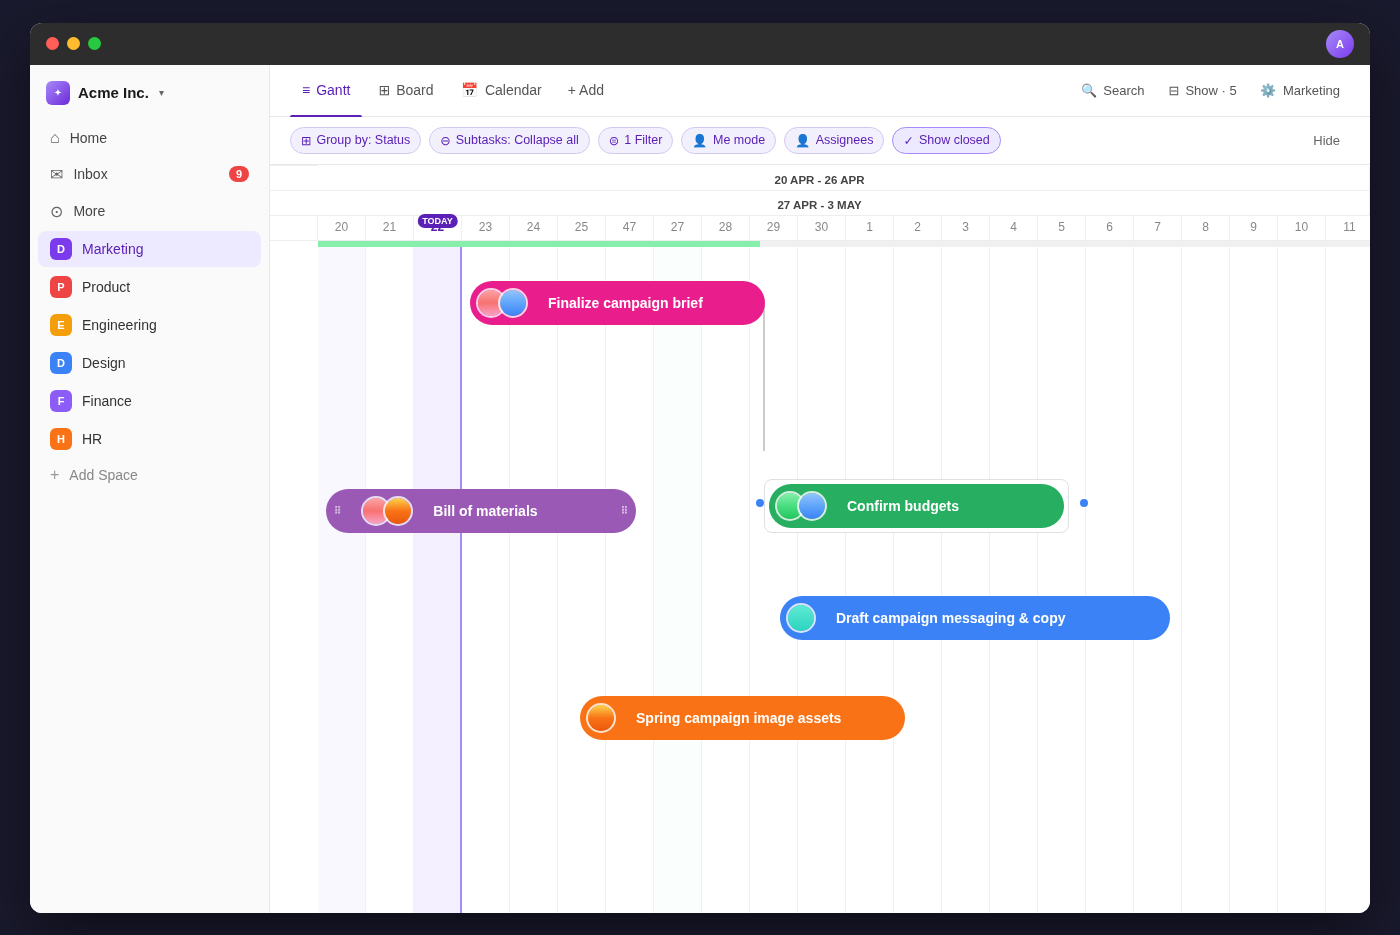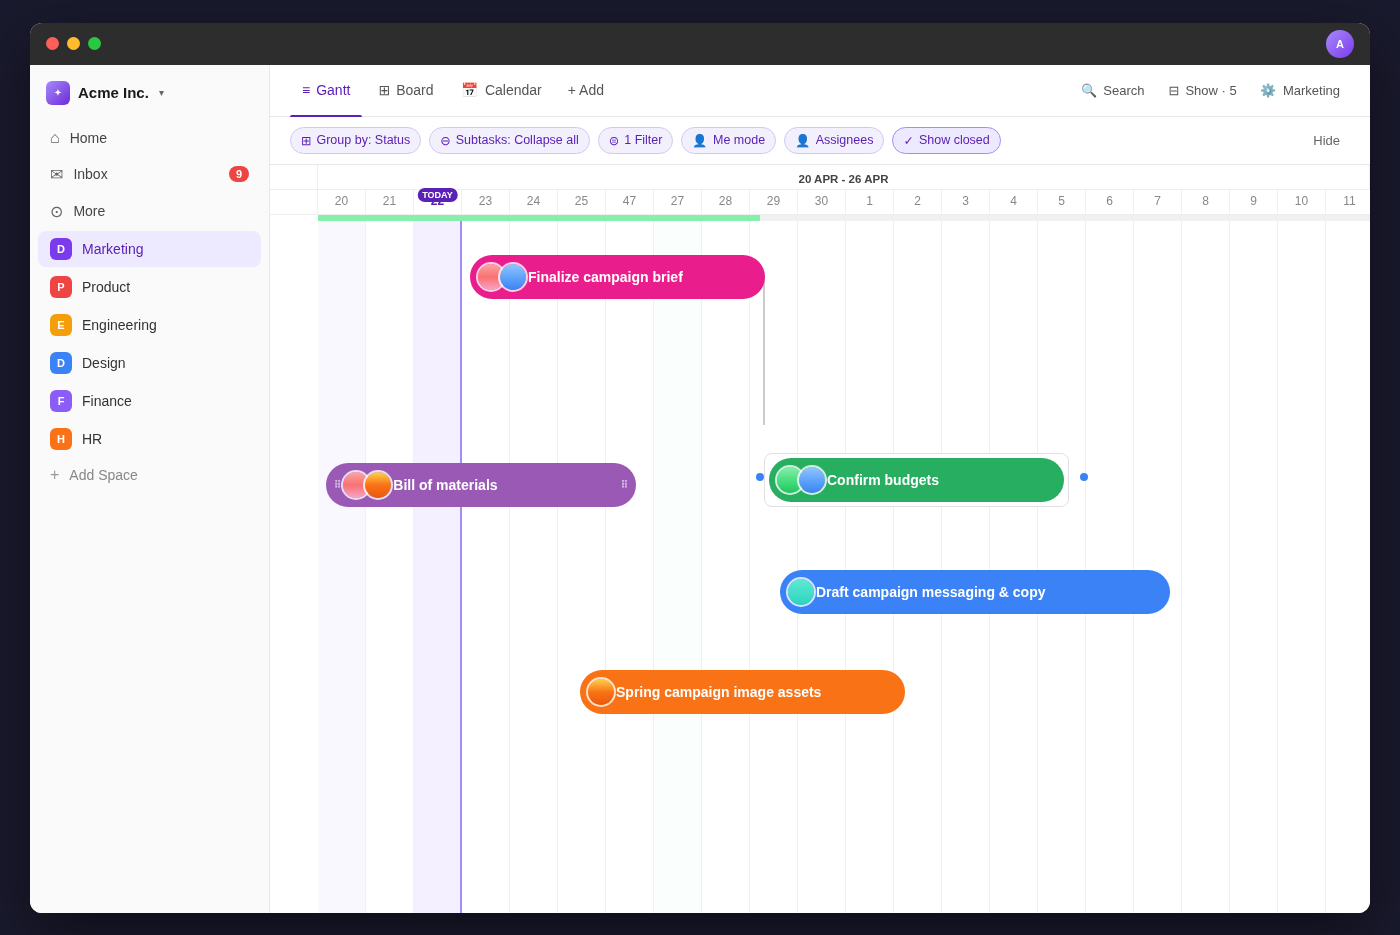--- a/index.html
+++ b/index.html
@@ -252,20 +252,21 @@
       overflow: hidden;
       position: relative;
       display: flex;
       flex-direction: column;
     }
     
     .gantt-header {
       display: flex;
       flex-shrink: 0;
       background: #fff;
+      flex-direction: column;
     }
     .gantt-header-week {
       flex: 1;
       text-align: center;
       padding: 8px 4px 4px;
       font-size: 11.5px;
       font-weight: 600;
       color: #444;
       border-right: 1px solid #eee;
       border-bottom: 1px solid #eee;
@@ -321,21 +322,21 @@
       width: 48px;
       border-right: 1px solid #f0f0f0;
       flex-shrink: 0;
       height: 100%;
     }
     
     .task-bar {
       position: absolute;
       display: flex;
       align-items: center;
-      gap: 0;
+      gap: 20px;
       padding: 0 12px 0 6px;
       border-radius: 50px;
       cursor: pointer;
       white-space: nowrap;
       font-size: 14px;
       font-weight: 600;
       color: white;
       height: 44px;
       z-index: 10;
     }
@@ -508,20 +509,21 @@
         <button class="hide-btn" style="margin-left:auto">
           <span>Hide</span>
         </button>
       </div>
 
       <div class="gantt-area">
 
         <div class="gantt-header">
           <div style="width:48px;border-right:1px solid #eee;border-bottom:1px solid #eee"></div>
           <div class="gantt-header-week" style="flex:7">20 APR - 26 APR</div>
+          <div class="gantt-header-week" style="flex:7">27 APR - 3 MAY</div>
         </div>
 
         <div class="gantt-days-row" style="position:relative">
           <div style="width:48px;border-right:1px solid #eee;flex-shrink:0"></div>
 
           <div class="gantt-day">20</div>
 
           <div class="gantt-day">21</div>
 
           <div class="gantt-day today" style="position:relative">

